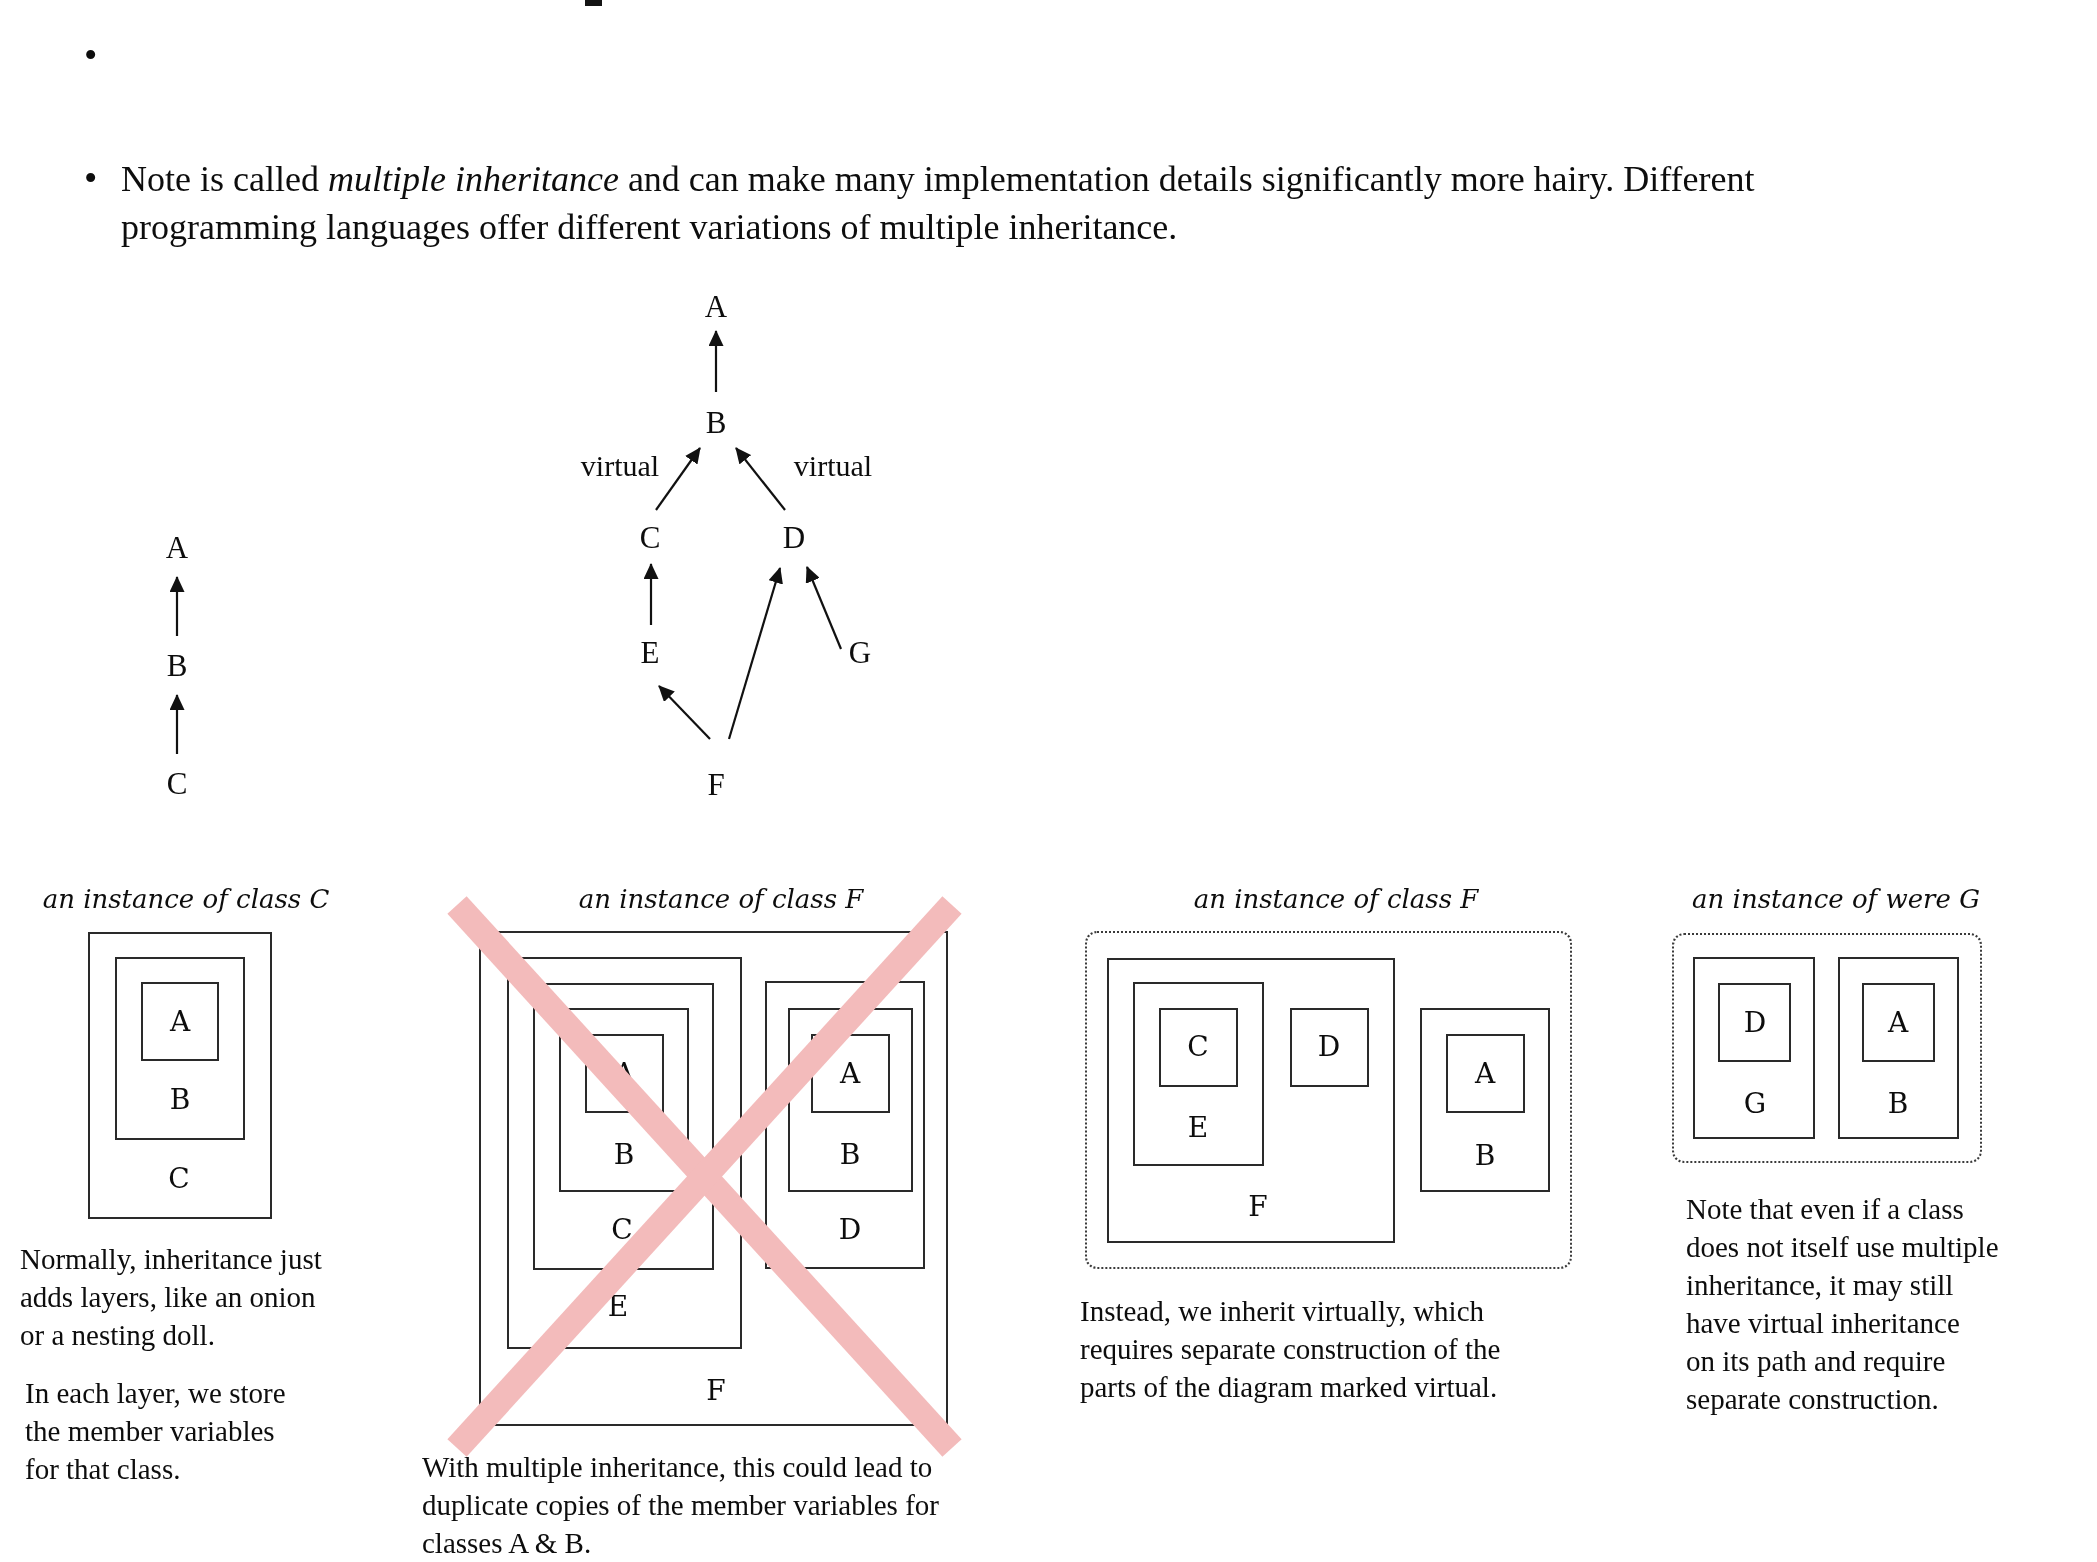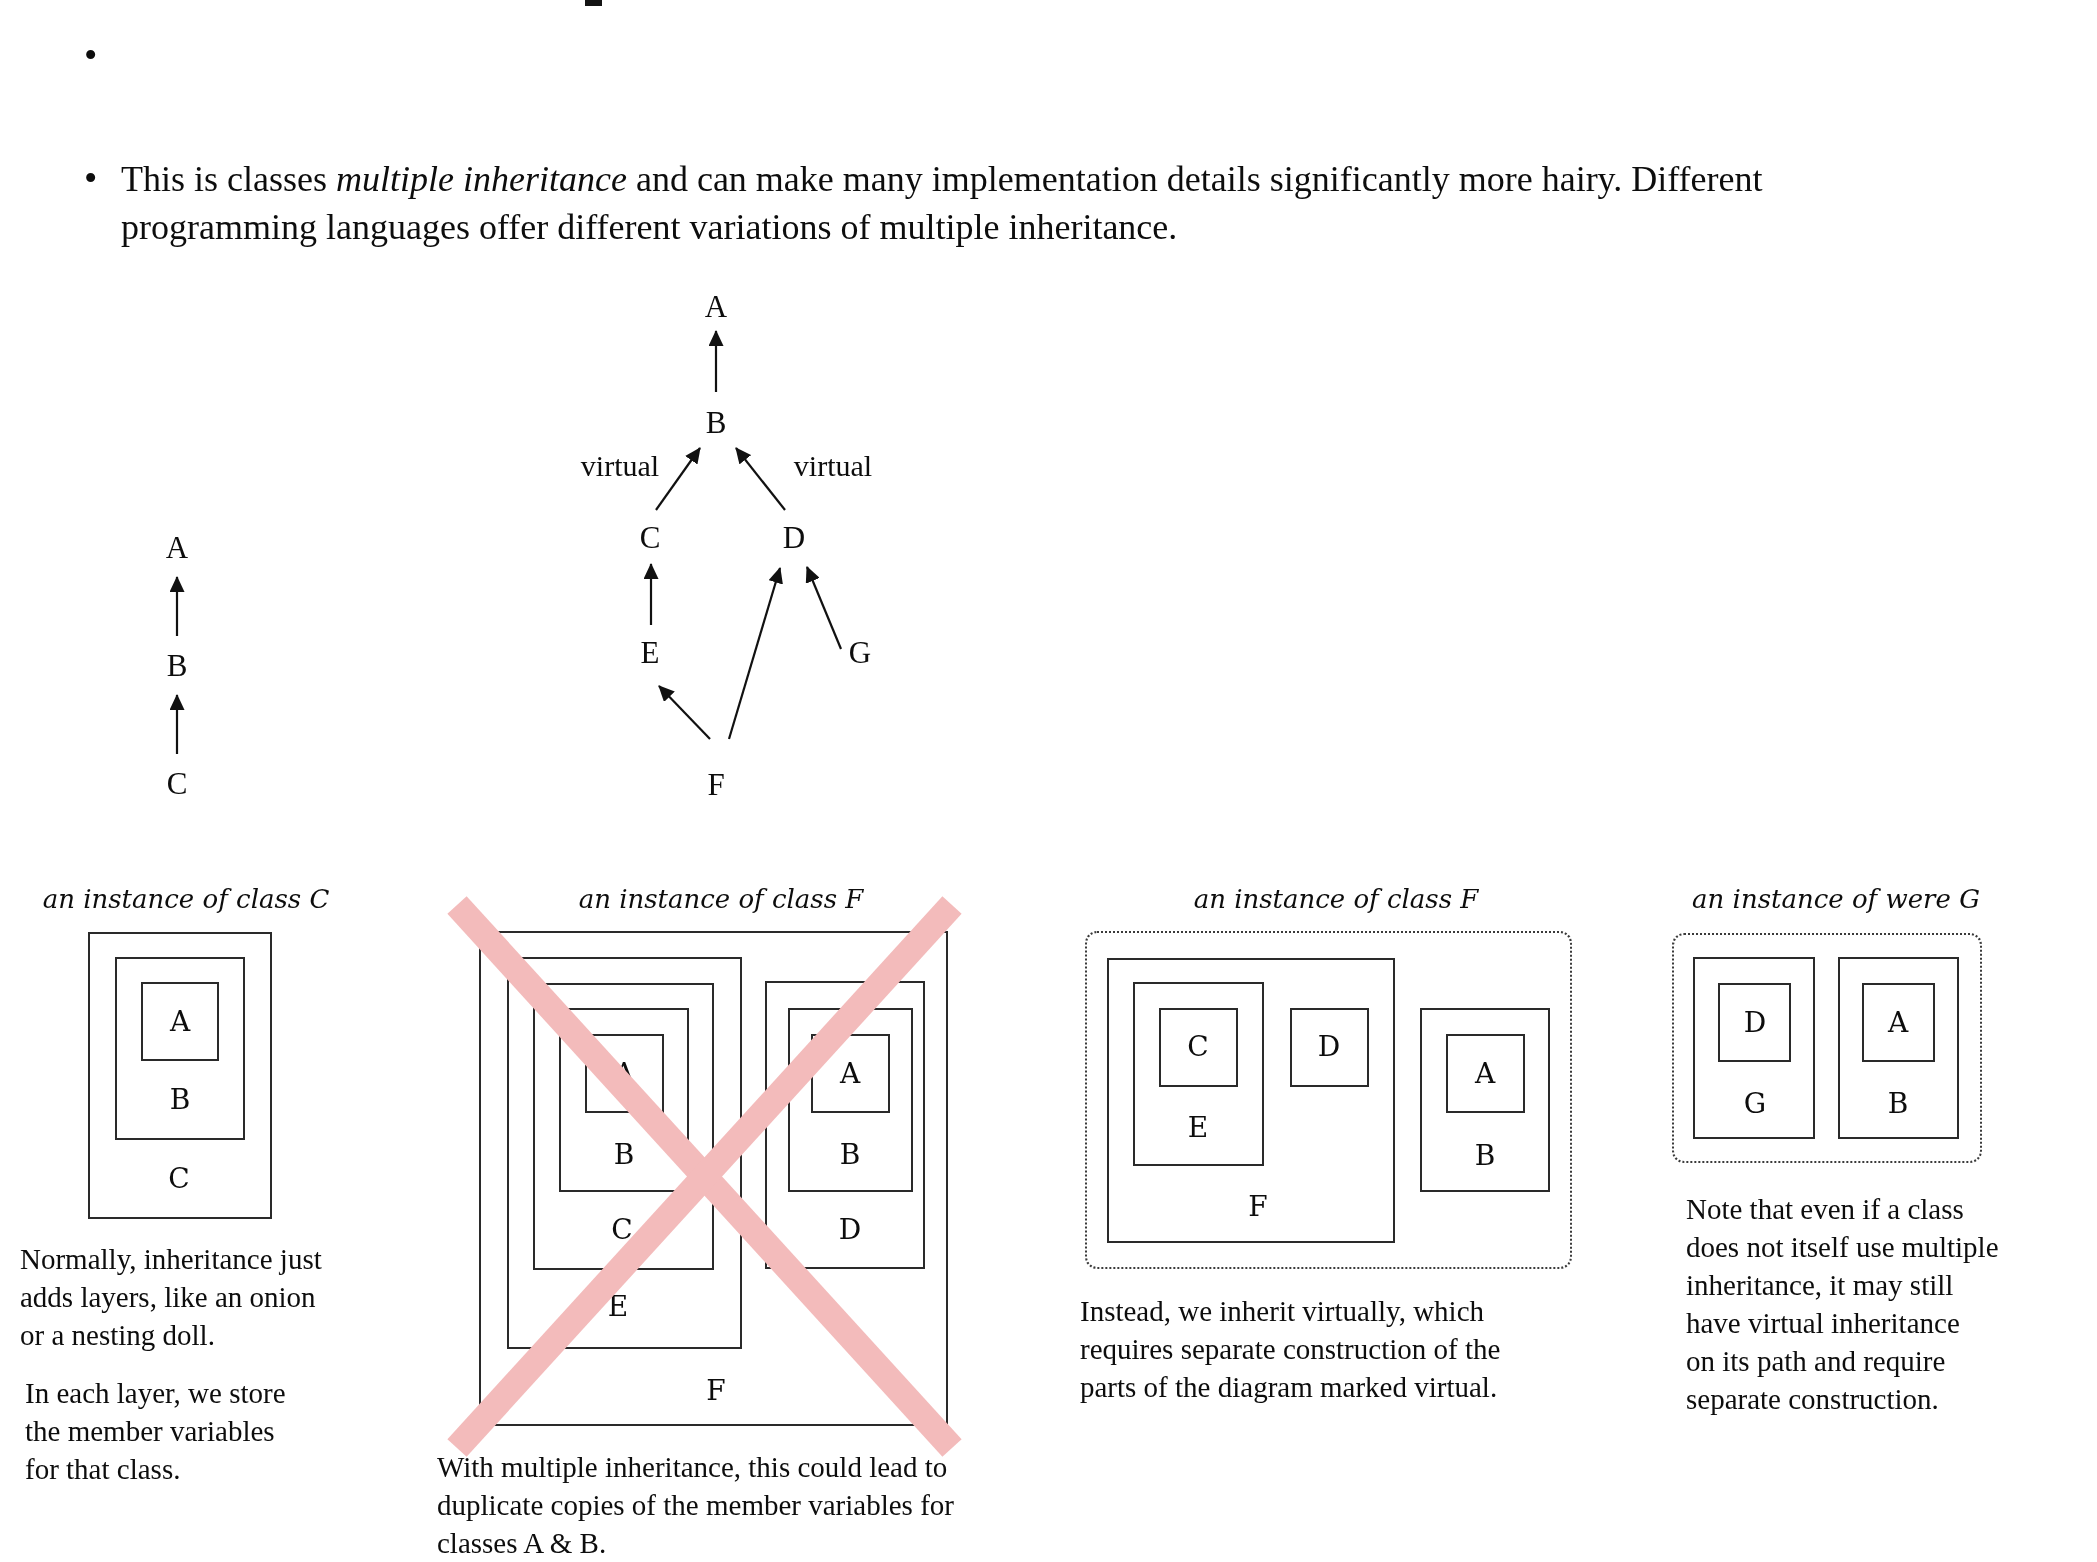--- a/index.html
+++ b/index.html
@@ -59,21 +59,21 @@
 
   <div class="bullet" style="left:84px; top:32px; width:1980px;">
     <span class="mark">•</span>
     <div class="btxt">
     </div>
   </div>
 
   <div class="bullet" style="left:84px; top:155px; width:1980px;">
     <span class="mark">•</span>
     <div class="btxt">
-      <div><span>This is classes </span><i>multiple inheritance</i><span> and can make many implementation details significantly more hairy. Different</span></div>
+      <div><span>Note is called </span><i>multiple inheritance</i><span> and can make many implementation details significantly more hairy. Different</span></div>
       <div>programming languages offer different variations of multiple inheritance.</div>
     </div>
   </div>
 
   <svg class="abs" style="left:0; top:0;" width="1000" height="860">
     <defs>
       <marker id="ah" markerUnits="userSpaceOnUse" markerWidth="17" markerHeight="15" refX="15" refY="7.5" orient="auto">
         <path d="M0,0 L16,7.5 L0,15 Z" fill="#111111"></path>
       </marker>
     </defs>
@@ -133,21 +133,21 @@
   <div class="box-label" style="left:618px; top:1307px;">E</div>
   <div class="box-label" style="left:850px; top:1074px;">A</div>
   <div class="box-label" style="left:850px; top:1155px;">B</div>
   <div class="box-label" style="left:850px; top:1230px;">D</div>
   <div class="box-label" style="left:716px; top:1391px;">F</div>
 
   <svg class="abs" style="left:430px; top:880px;" width="540" height="590">
     <line x1="27" y1="25" x2="522" y2="568" stroke="#f3bbbb" stroke-width="26"></line>
     <line x1="522" y1="25" x2="27" y2="568" stroke="#f3bbbb" stroke-width="26"></line>
   </svg>
-  <div class="caption" style="left:437px; top:1448px; width:640px;">With multiple inheritance, this could lead to
+  <div class="caption" style="left:422px; top:1448px; width:640px;">With multiple inheritance, this could lead to
 duplicate copies of the member variables for
 classes A &amp; B.</div>
 
   <div class="diagram-title" style="left:1156px; top:884px; width:360px;">an instance of class F</div>
   <div class="dotted-box" style="left:1085px; top:931px; width:487px; height:338px;"></div>
   <div class="box" style="left:1107px; top:958px;  width:288px; height:285px;"></div>
   <div class="box" style="left:1133px; top:982px;  width:131px; height:184px;"></div>
   <div class="box" style="left:1159px; top:1008px; width:79px;  height:79px;"></div>
   <div class="box" style="left:1290px; top:1008px; width:79px;  height:79px;"></div>
   <div class="box" style="left:1420px; top:1008px; width:130px; height:184px;"></div>

